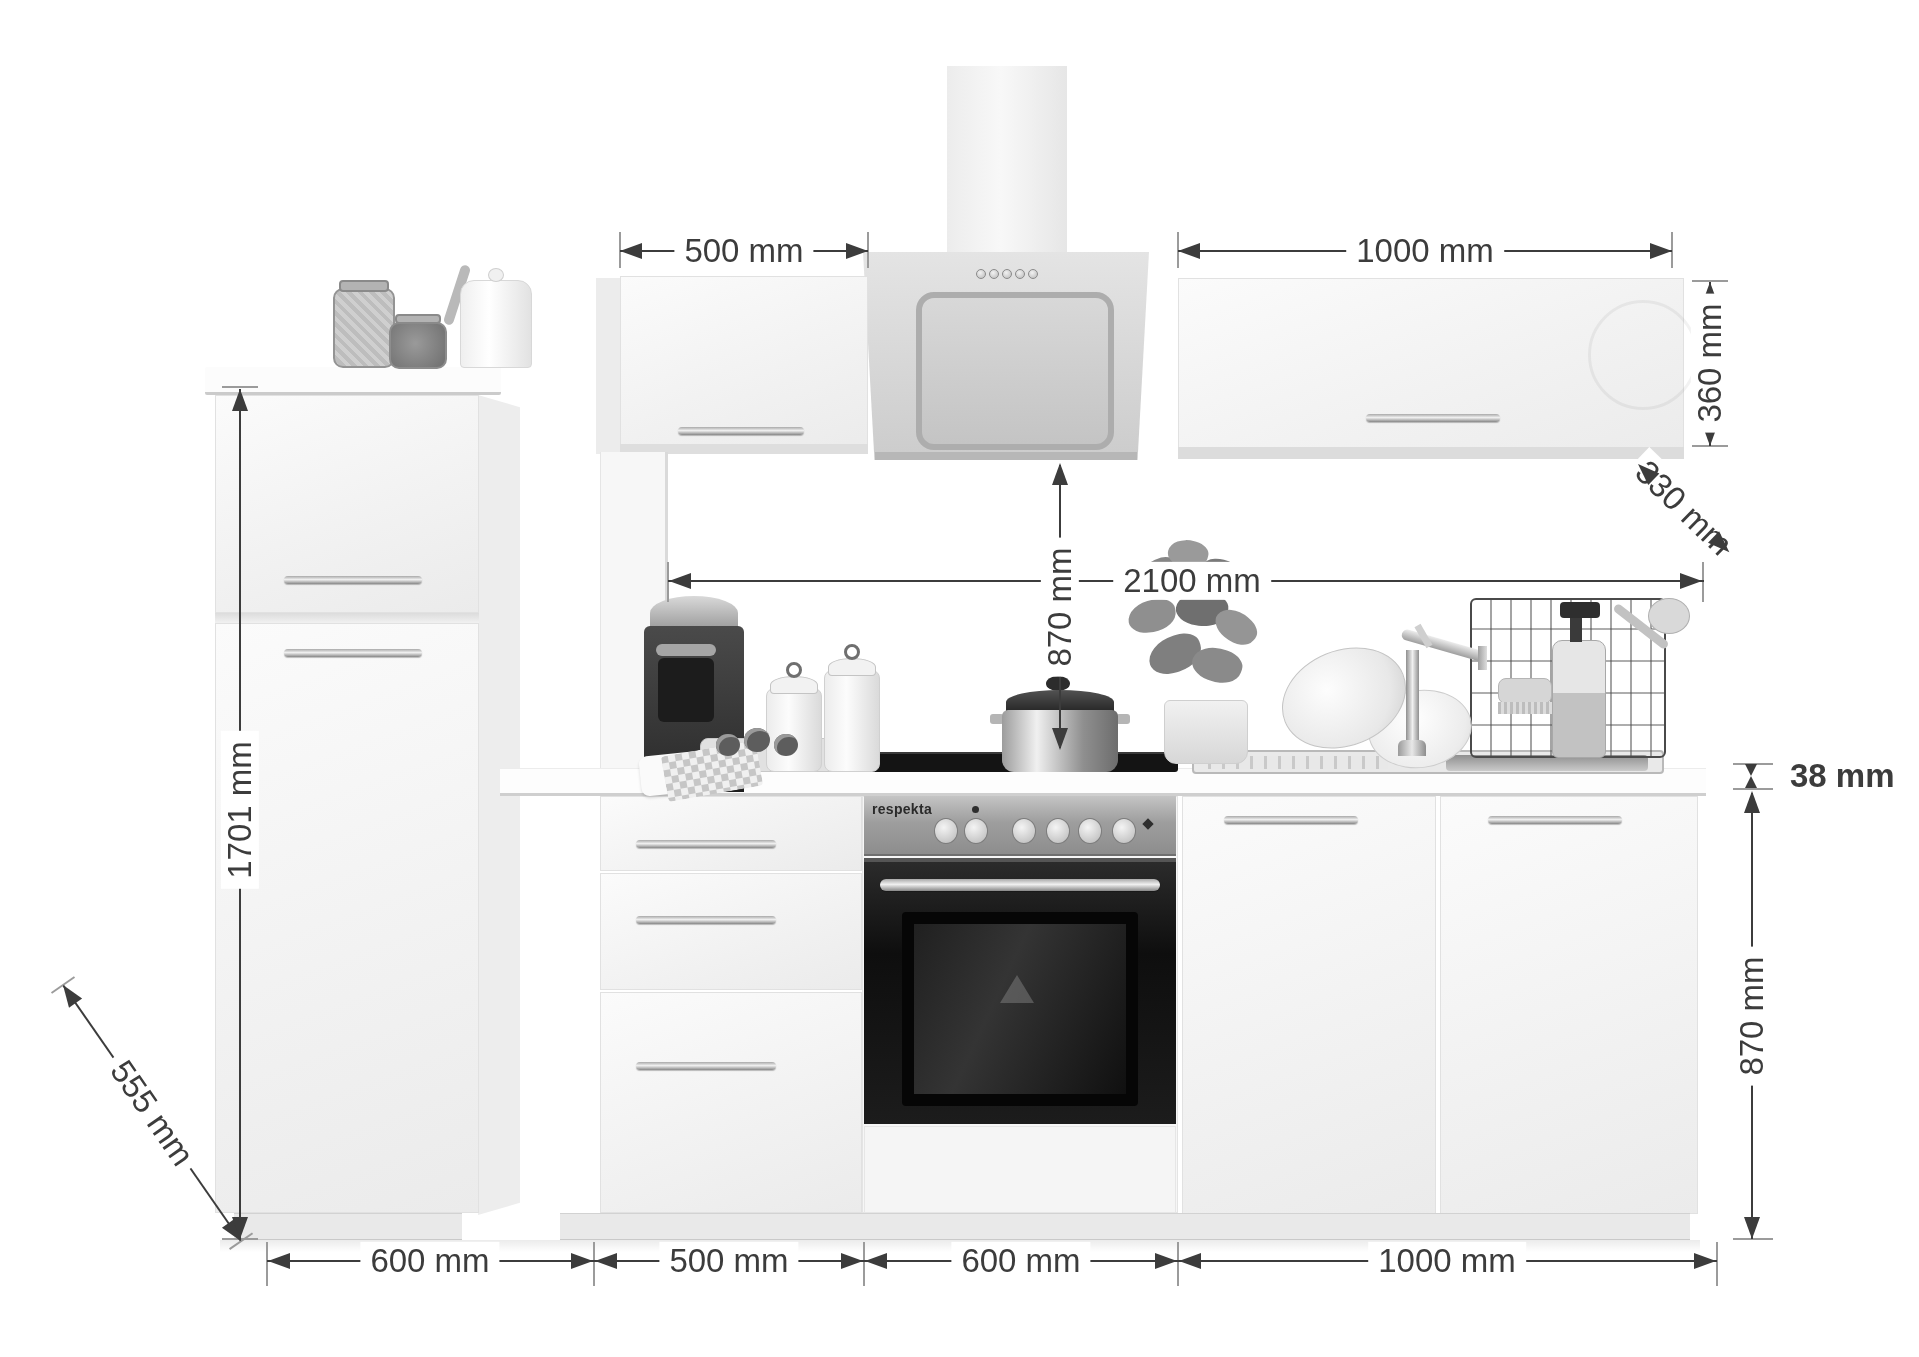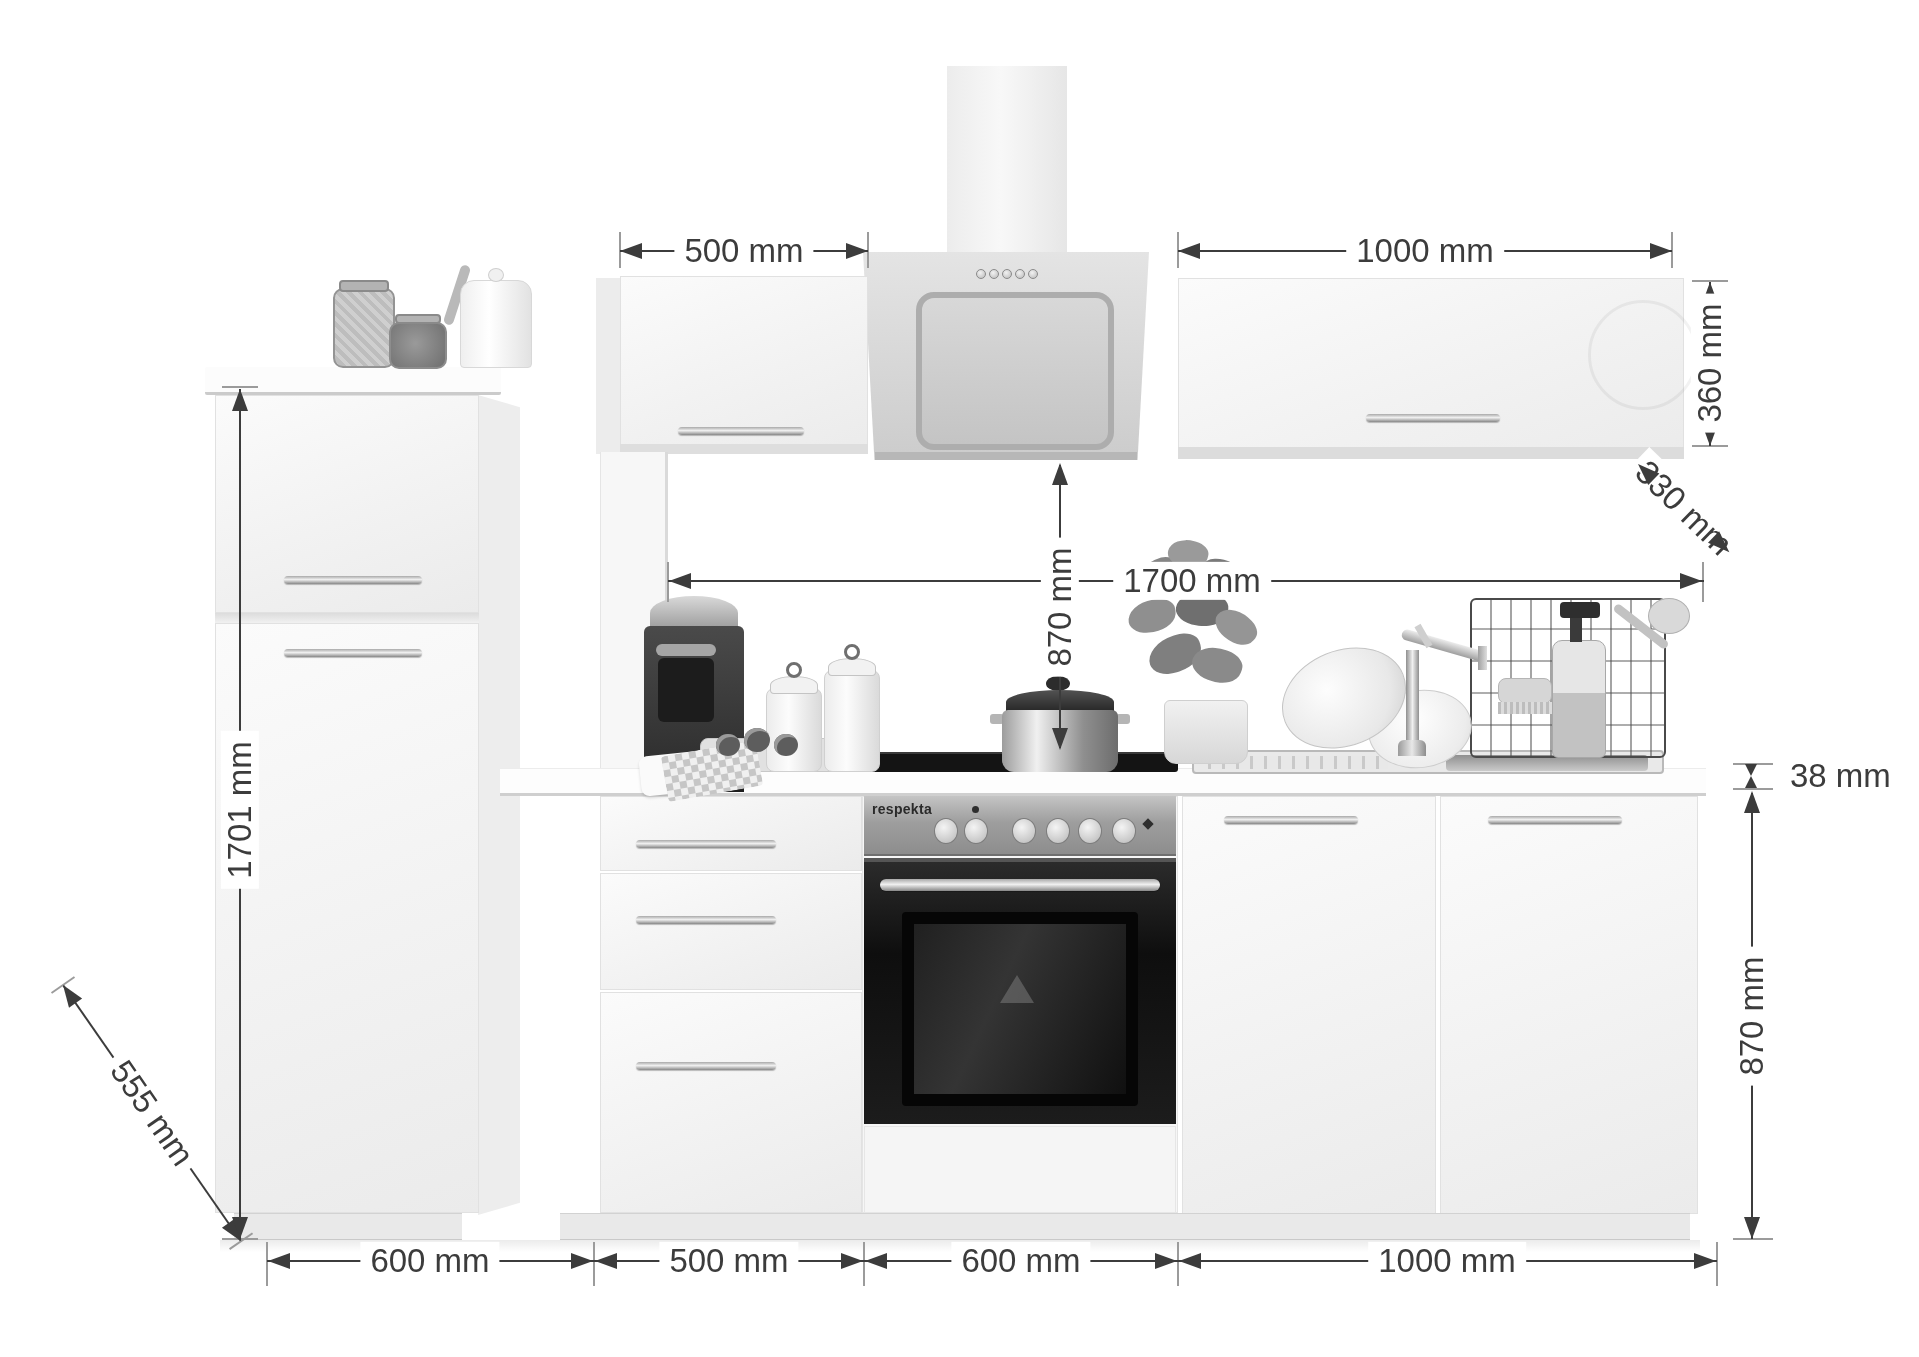--- a/index.html
+++ b/index.html
@@ -228,21 +228,21 @@
     <div class="arrL" style="left:0;top:-7px;"></div>
     <div class="arrR" style="left:105px;top:-7px;"></div>
     <div class="dl">330 mm</div>
   </div>
 
   <div class="tickV" style="left:667px;top:562px;height:40px;"></div>
   <div class="tickV" style="left:1702px;top:562px;height:40px;"></div>
   <div class="lineH" style="left:668px;top:580px;width:1036px;"></div>
   <div class="arrL" style="left:669px;top:573px;"></div>
   <div class="arrR" style="left:1680px;top:573px;"></div>
-  <div class="dlabel" style="left:1192px;top:581px;">1700 mm</div>
+  <div class="dlabel" style="left:1192px;top:581px;">2100 mm</div>
 
   <div class="lineV" style="left:1059px;top:465px;height:283px;"></div>
   <div class="arrU" style="left:1052px;top:463px;"></div>
   <div class="arrD" style="left:1052px;top:728px;"></div>
   <div class="dlabel rot" style="left:1060px;top:607px;">870 mm</div>
 
   <div class="tickH" style="left:222px;top:386px;width:36px;"></div>
   <div class="tickH" style="left:222px;top:1238px;width:36px;"></div>
   <div class="lineV" style="left:239px;top:389px;height:850px;"></div>
   <div class="arrU" style="left:232px;top:389px;"></div>
@@ -255,21 +255,21 @@
     <div class="dtick" style="left:311px;"></div>
     <div class="arrL" style="left:0;top:-7px;"></div>
     <div class="arrR" style="left:290px;top:-7px;"></div>
     <div class="dl">555 mm</div>
   </div>
 
   <div class="tickH" style="left:1733px;top:763px;width:40px;"></div>
   <div class="tickH" style="left:1733px;top:788px;width:40px;"></div>
   <div class="arrDs" style="left:1745px;top:764px;"></div>
   <div class="arrUs" style="left:1745px;top:776px;"></div>
-  <div class="dlabel noc" style="left:1780px;top:776px;">38 mm</div>
+  <div class="dlabel noc" style="left:1780px;top:776px;font-weight:bold;">38 mm</div>
 
   <div class="arrU" style="left:1744px;top:791px;"></div>
   <div class="lineV" style="left:1751px;top:793px;height:446px;"></div>
   <div class="arrD" style="left:1744px;top:1217px;"></div>
   <div class="tickH" style="left:1733px;top:1238px;width:40px;"></div>
   <div class="dlabel rot" style="left:1752px;top:1016px;">870 mm</div>
 
   <div class="tickV" style="left:266px;top:1242px;height:44px;"></div>
   <div class="tickV" style="left:593px;top:1242px;height:44px;"></div>
   <div class="tickV" style="left:863px;top:1242px;height:44px;"></div>

